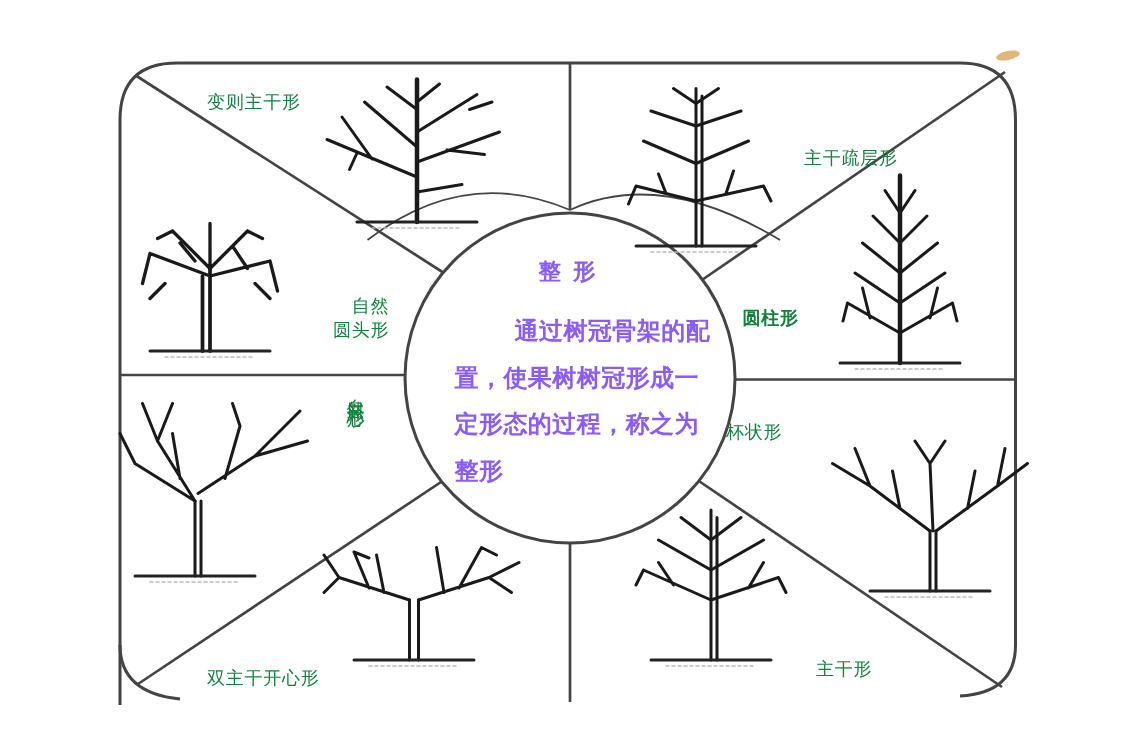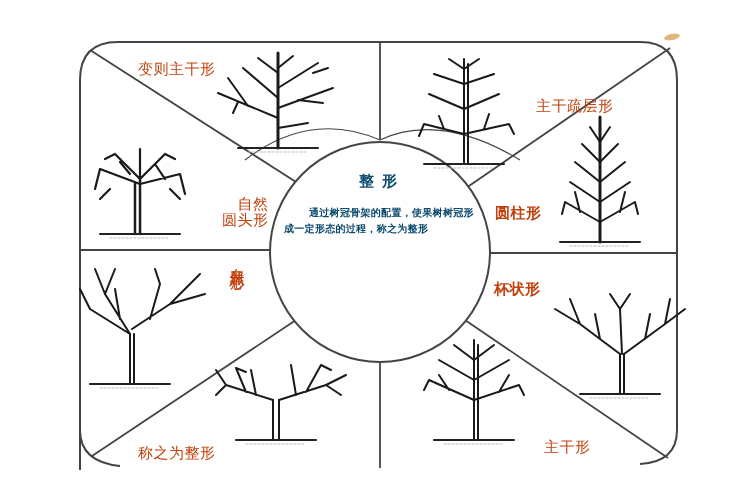--- a/index.html
+++ b/index.html
@@ -1,24 +1,24 @@
 <!DOCTYPE html>
 <html><head>
 <meta charset="utf-8">
 <style>
   html, body { margin:0; padding:0; background:#ffffff; }
   body { width:750px; height:500px; position:relative; overflow:hidden;
          font-family:"DejaVu Serif", "Liberation Serif", serif; }
   #stage { position:absolute; left:0; top:0; width:750px; height:500px; }
-  .label { position:absolute; font-size:15px; color:#c2410c; letter-spacing:0.5px; white-space:nowrap; }
+  .label { position:absolute; font-size:12px; color:#15803d; letter-spacing:0.5px; white-space:nowrap; }
   .label.vert { writing-mode:vertical-rl; line-height:13px; letter-spacing:2px; }
   .label.two { white-space:pre; line-height:16px; text-align:right; }
-  #center-text { position:absolute; left:284px; top:172px; width:196px; color:#0c4a6e; }
+  #center-text { position:absolute; left:284px; top:172px; width:196px; color:#8b5cf6; }
   #center-title { text-align:center; font-size:15px; font-weight:bold; letter-spacing:8px; margin-bottom:14px; }
-  #center-body { font-size:10px; line-height:16px; text-indent:2.5em; font-weight:bold; letter-spacing:0.3px; }
+  #center-body { font-size:16px; line-height:31px; text-indent:2.5em; font-weight:bold; letter-spacing:0.3px;margin-left:19px; }
   .mark { position:absolute; left:664px; top:34px; width:16px; height:6px; border-radius:50%;
           background:#d9a45a; transform:rotate(-12deg); opacity:0.8; }
 </style>
 </head>
 <body>
 
 <div id="stage">
   <svg width="750" height="500" viewBox="0 0 750 500">
     <defs>
       <g id="ground">
@@ -100,24 +100,24 @@
     </g>
   </svg>
 
   <div class="mark"></div>
 
   
   <div class="label" style="left:138px; top:60px;">变则主干形</div>
   <div class="label two" style="left:222px; top:196px;">自然
 圆头形</div>
   <div class="label vert" style="left:230px; top:256px;">自然开心形</div>
-  <div class="label" style="left:138px; top:444px;">称之为整形</div>
+  <div class="label" style="left:138px; top:444px;">双主干开心形</div>
   <div class="label" style="left:536px; top:53px;margin-top:44px;">主干疏层形</div>
   <div class="label" style="left:495px; top:204px;font-weight:bold;">圆柱形</div>
-  <div class="label" style="left:494px; top:280px;font-weight:bold;">杯状形</div>
+  <div class="label" style="left:484px; top:280px;">杯状形</div>
   <div class="label" style="left:544px; top:438px;">主干形</div>
 
   
   <div id="center-text">
     <div id="center-title">整形</div>
     <div id="center-body">通过树冠骨架的配置，使果树树冠形成一定形态的过程，称之为整形</div>
   </div>
 </div>
 
 </body></html>

